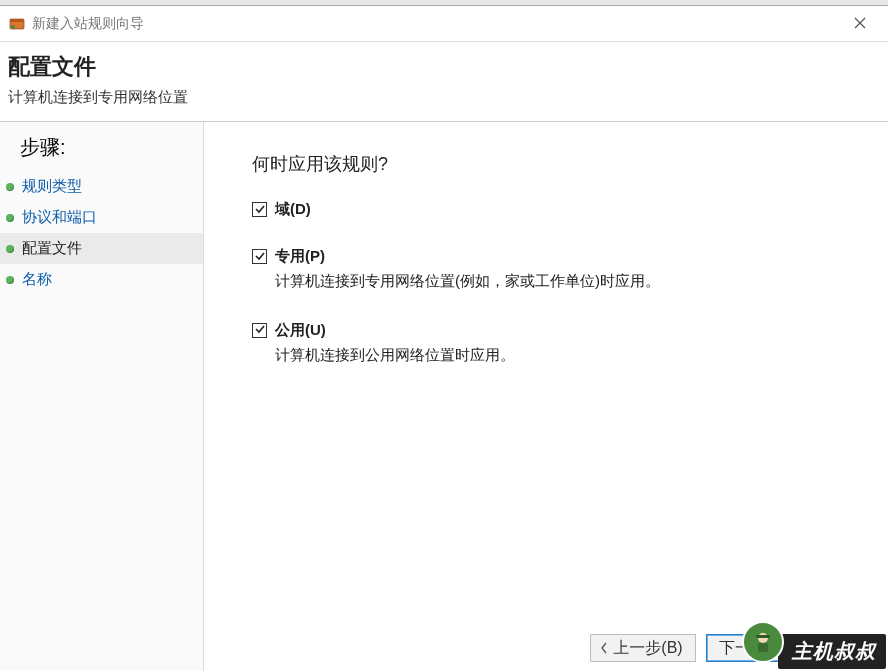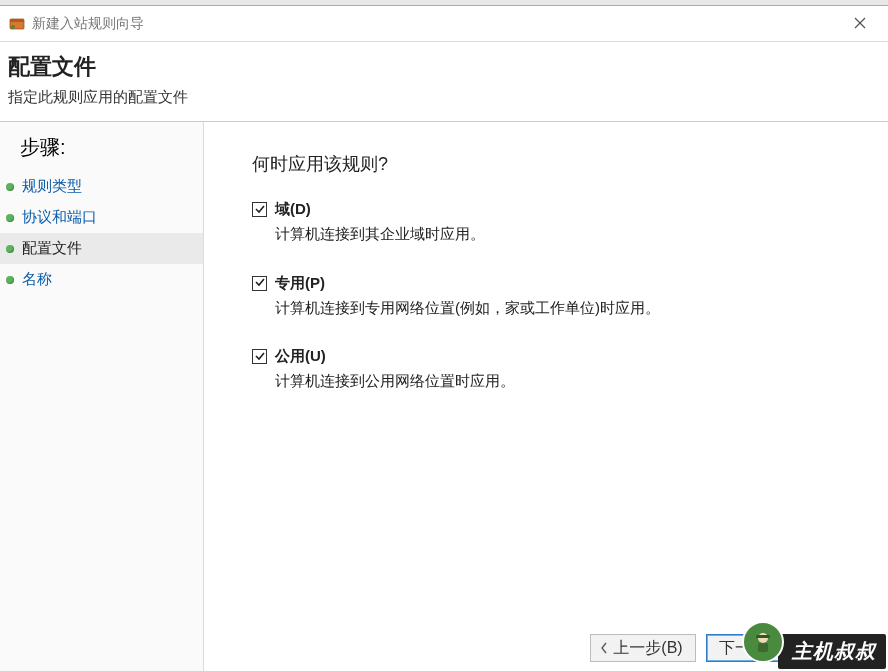--- a/index.html
+++ b/index.html
@@ -69,21 +69,21 @@
       <svg viewBox="0 0 12 12">
           <line x1="1" y1="1" x2="11" y2="11" stroke="#555" stroke-width="1.3"></line>
           <line x1="11" y1="1" x2="1" y2="11" stroke="#555" stroke-width="1.3"></line>
         </svg>
     </span>
   </div>
 </div>
 
 <div class="header-area">
   <div class="header-title">配置文件</div>
-  <div class="header-sub">指定此规则应用的配置文件</div>
+  <div class="header-sub">计算机连接到专用网络位置</div>
 </div>
 
 <div class="body-area">
 
   <div class="sidebar">
     <div class="steps-label">步骤:</div>
     <div class="step-item">
       <span class="bullet"></span>
       <span>规则类型</span>
     </div>
@@ -108,21 +108,20 @@
       <div class="chk-line">
         <div class="chk-box">
           <span>
             <svg viewBox="0 0 12 12">
                 <polyline points="2,6 5,9 10,3" fill="none" stroke="#222" stroke-width="1.6"></polyline>
               </svg>
           </span>
         </div>
         <span class="chk-label">域(D)</span>
       </div>
-      <div class="chk-desc">计算机连接到其企业域时应用。</div>
     </div>
 
     <div class="chk-row">
       <div class="chk-line">
         <div class="chk-box">
           <span>
             <svg viewBox="0 0 12 12">
                 <polyline points="2,6 5,9 10,3" fill="none" stroke="#222" stroke-width="1.6"></polyline>
               </svg>
           </span>

